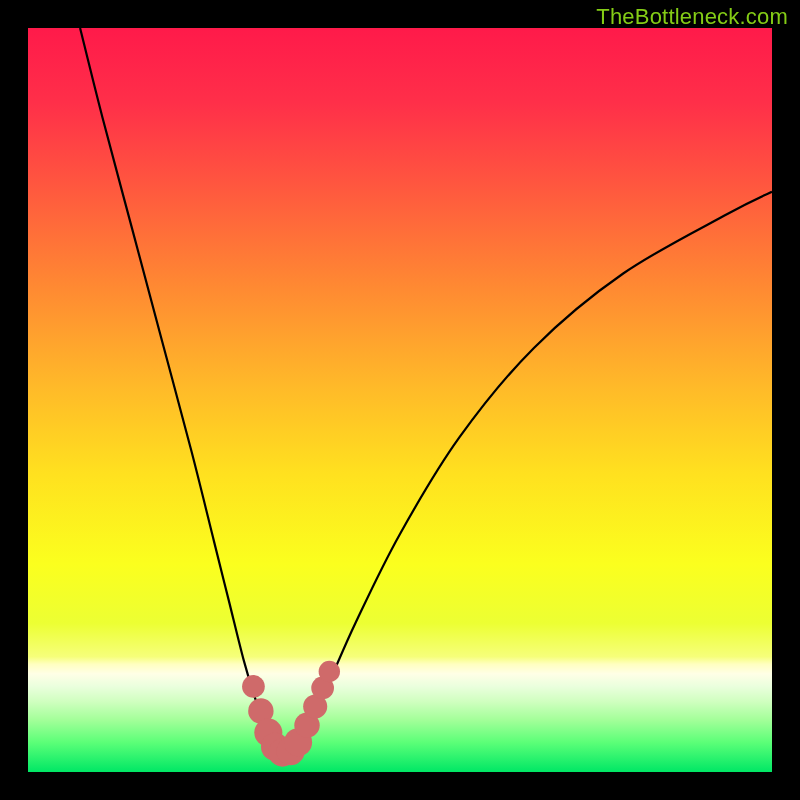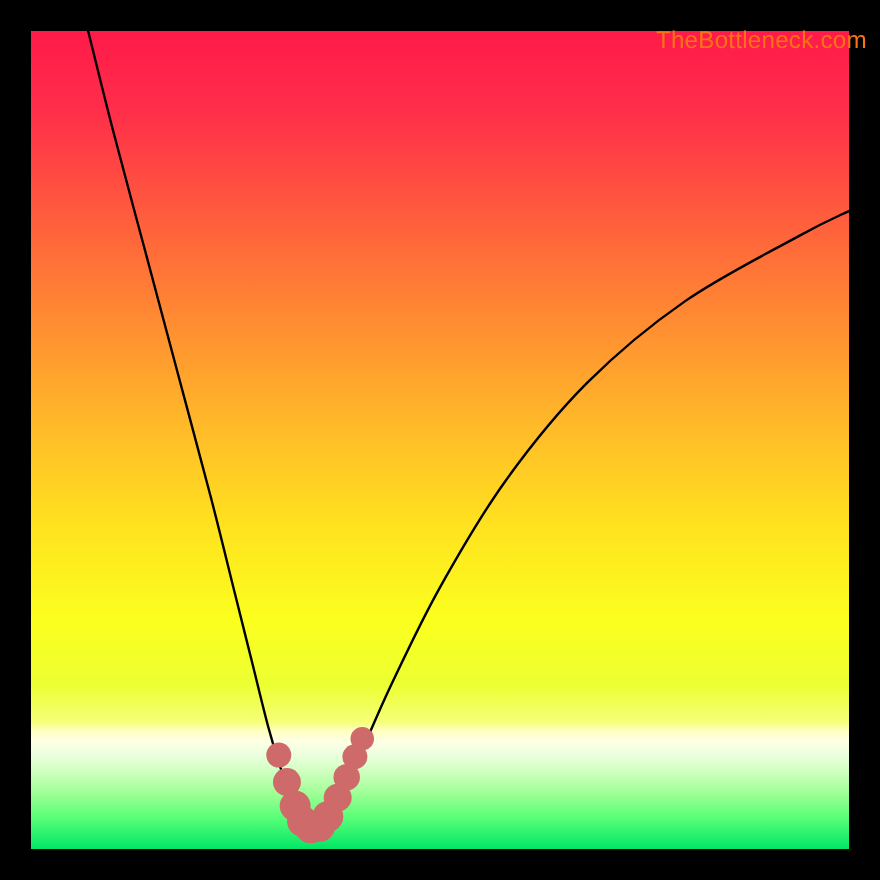--- a/index.html
+++ b/index.html
@@ -24,25 +24,24 @@
     left: 28px;
     top: 28px;
     width: 744px;
     height: 744px;
     overflow: hidden;
   }
   .watermark {
     position: absolute;
     top: 4px;
     right: 12px;
-    color: #f97316;
+    color: #84cc16;
     font-size: 22px;
     letter-spacing: 0.2px;
     font-weight: 400;
-    margin-top: 20px;
   }
   svg { display: block; }
 </style>
 </head>
 <body>
 
 <div class="frame">
   <div class="plot">
     <svg id="chart-svg" width="744" height="744" viewBox="0 0 744 744" preserveAspectRatio="none">
       <defs>

